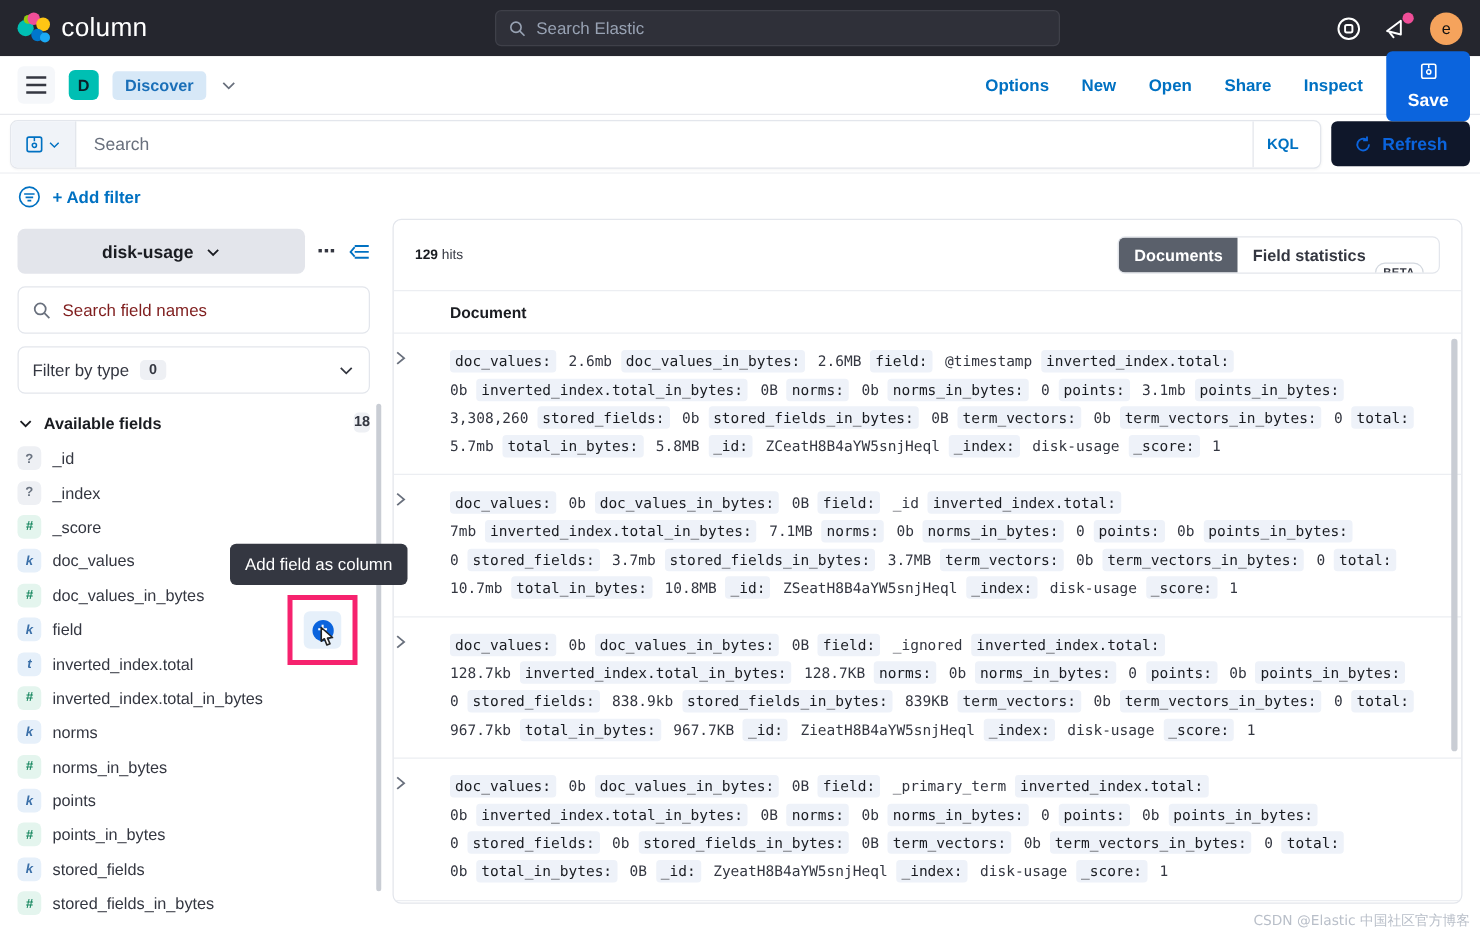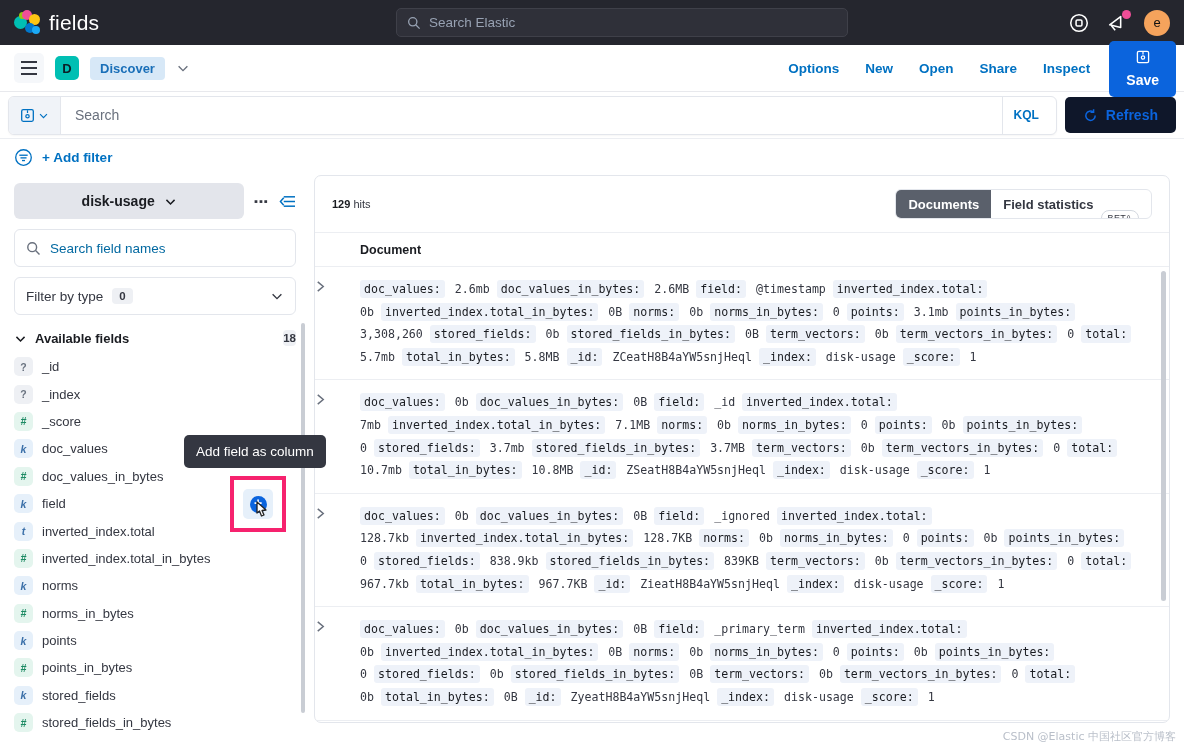--- a/index.html
+++ b/index.html
@@ -149,21 +149,21 @@
     font-size: 14px; font-weight: 700; color: #1a1c21; cursor: pointer;
   }
   .dv-ico { cursor: pointer; display:flex; align-items:center; }
   .dots { letter-spacing: 1px; color: #343741; font-size: 11px; }
 
   .field-search {
     margin-top: 10px; height: 38px; border: 1px solid #e3e6ec;
     border-radius: 6px; display: flex; align-items: center; gap: 9px;
     padding: 0 11px; background: #fff;
   }
-  .field-search .ph { color: #0369a1; font-size: 13.5px; }
+  .field-search .ph { color: #7f1d1d; font-size: 13.5px; }
 
   .filter-type {
     margin-top: 10px; height: 38px; border: 1px solid #e3e6ec;
     border-radius: 6px; display: flex; align-items: center;
     padding: 0 11px; background: #fff; cursor: pointer;
   }
   .ft-label { font-size: 13.5px; color: #343741; }
   .ft-count {
     background: #eef0f4; border-radius: 4px; font-size: 11.5px;
     font-weight: 700; padding: 2px 7px; margin-left: 9px; color: #343741;
@@ -242,21 +242,21 @@
     border: 1px solid #e3e6ec; border-radius: 6px; overflow: hidden;
     background: #fff; height: 30px;
   }
   .vt-btn {
     padding: 0 12px; height: 100%; display: flex; align-items: center;
     font-size: 13px; font-weight: 700; cursor: pointer; color: #343741;
   }
   .vt-btn.active { background: #5a606b; color: #fff; }
   .beta-pill {
     border: 1px solid #d3d8df; border-radius: 10px;
-    font-size: 9px; font-weight: 400; letter-spacing: .4px;
+    font-size: 9px; font-weight: 700; letter-spacing: .4px;
     padding: 2px 6px; margin-left: 7px; color: #343741; margin-top: 27px;
   }
 
   .col-head {
     height: 34px; display: flex; align-items: center;
     padding-left: 45px; border-bottom: 1px solid #eceef2;
     font-size: 12.5px; font-weight: 700; color: #1a1c21;
   }
 
   .doc-rows { position: relative; }
@@ -299,21 +299,21 @@
   <div class="global-header">
     <div class="brand">
       <span class="elastic-logo">
         <i class="el-c"></i>
           <i class="el-f"></i>
           <i class="el-a"></i>
         <i class="el-b"></i>
           <i class="el-d"></i>
           <i class="el-e"></i>
       </span>
-      <span class="brand-name">fields</span>
+      <span class="brand-name">column</span>
     </div>
 
     <div class="global-search">
       <span>
         <svg width="14" height="14" viewBox="0 0 16 16">
             <circle cx="6.6" cy="6.6" r="4.7" fill="none" stroke="#98a2b3" stroke-width="1.5"></circle>
             <line x1="10.2" y1="10.2" x2="14.4" y2="14.4" stroke="#98a2b3" stroke-width="1.5"></line>
           </svg>
       </span>
       <span class="ph">Search Elastic</span>

